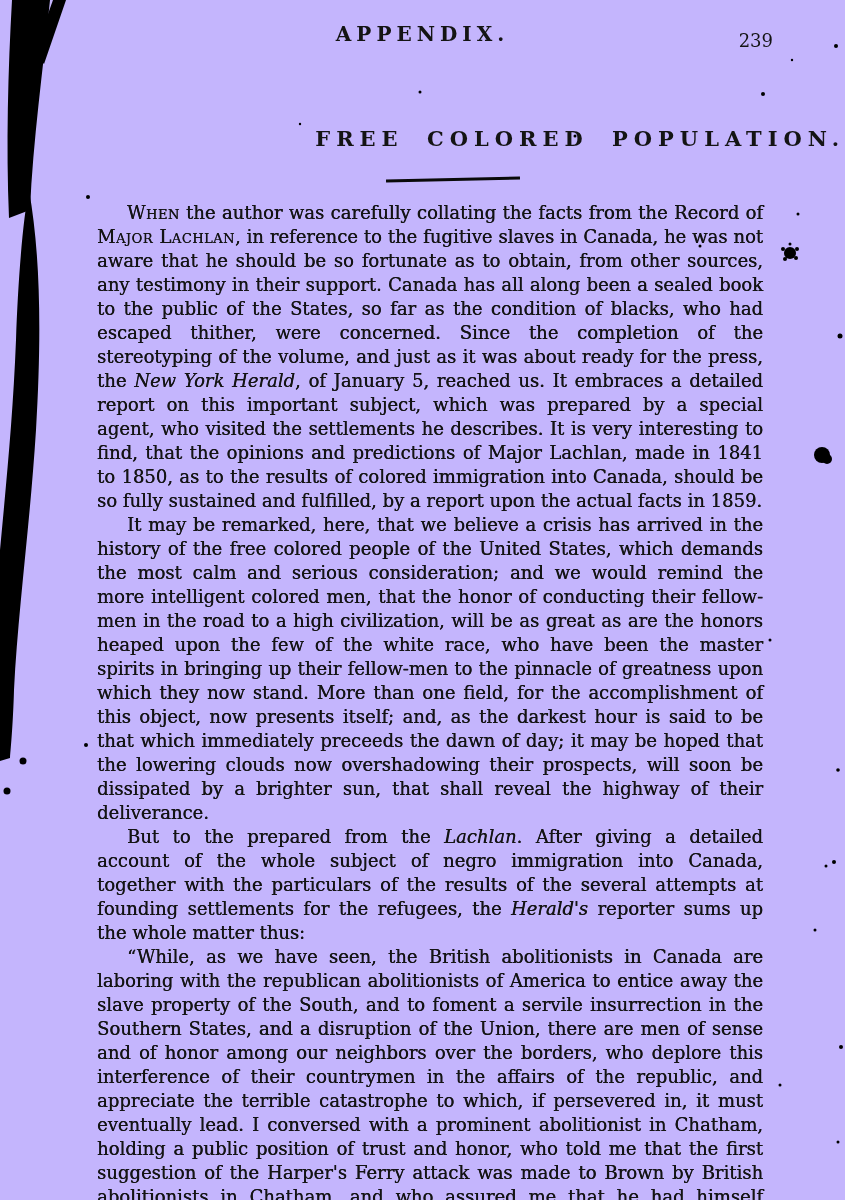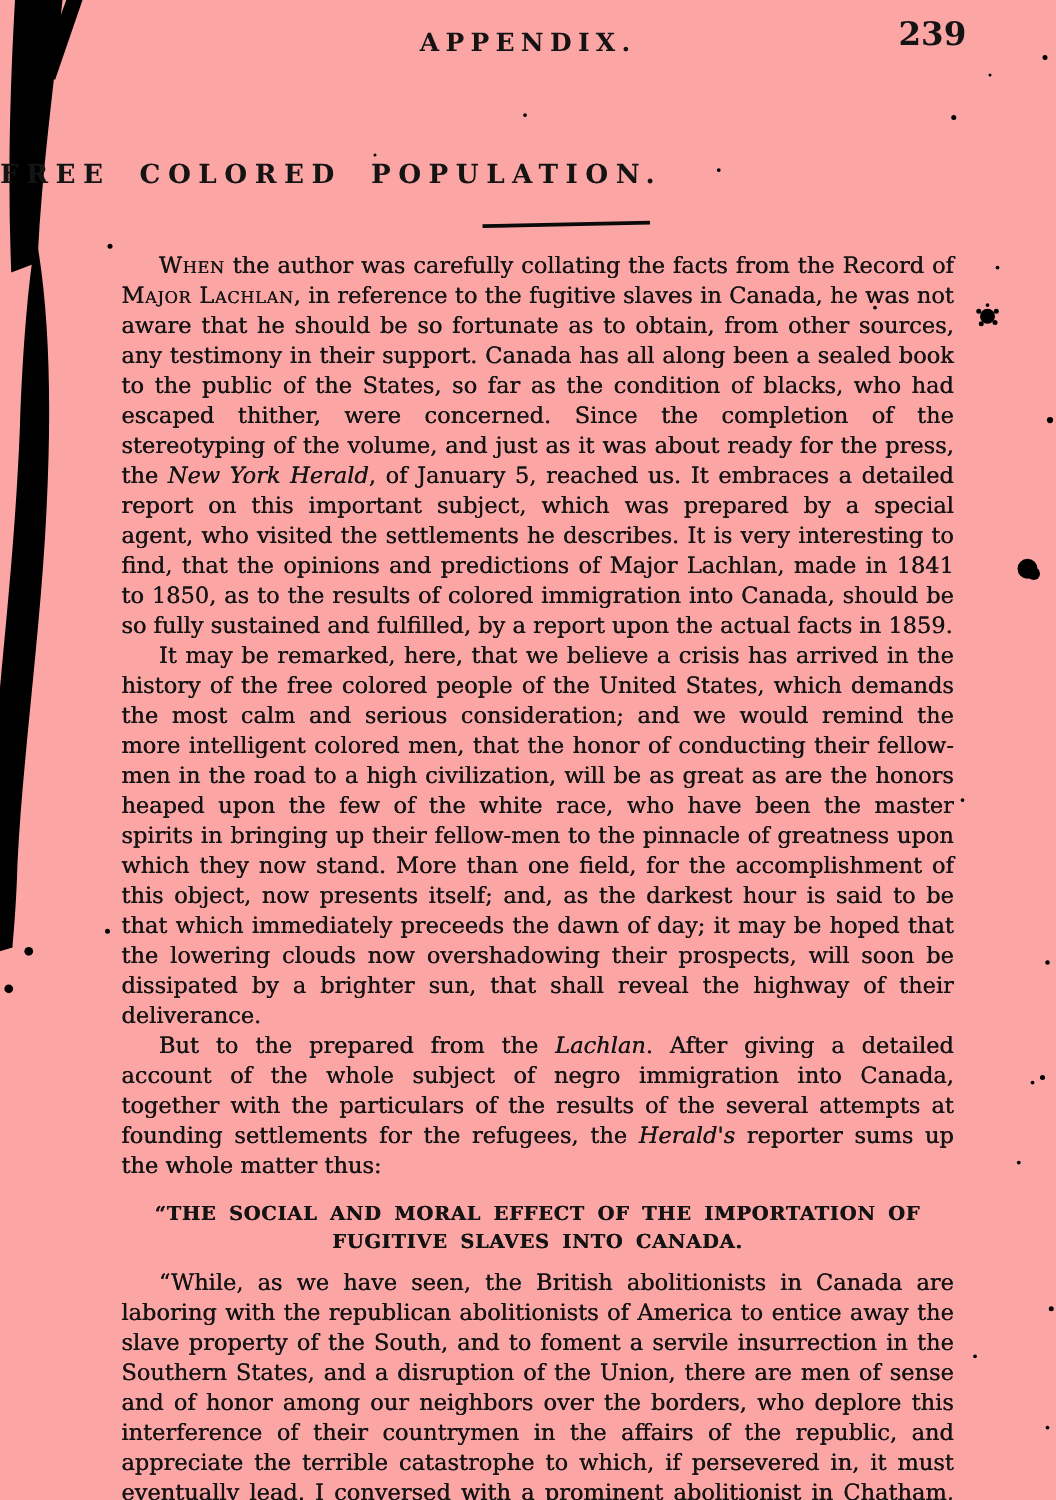--- a/index.html
+++ b/index.html
@@ -1,42 +1,42 @@
 <!DOCTYPE html>
 <html><head>
 <meta charset="utf-8">
 <style>
   html,body { margin:0; padding:0; background:#e8e8e8; }
   .page {
     position:relative;
     width:845px; height:1200px;
     margin:0 auto;
-    background:#fca5a5;
+    background:#c4b5fd;
     overflow:hidden;
     font-family:"DejaVu Serif","Liberation Serif",serif;
     color:#141414;
   }
   .artifacts { position:absolute; top:0; left:0; z-index:1; }
   .artifacts path, .artifacts circle { fill:#000; }
 
   .running-header {
     position:absolute; top:22px; left:0; width:845px;
     text-align:center;
     font-size:20px; letter-spacing:5px; word-spacing:2px;
     font-weight:bold;
     z-index:2;
   }
   .page-number {
-    position:absolute; top:13px; right:72px;
-    font-size:26px; font-weight:bold;
+    position:absolute; top:30px; right:72px;
+    font-size:18px; font-weight:normal;
     z-index:2;
   }
   .page-title {
     position:absolute; top:126px; left:0; width:845px;
-    margin:0; text-align:left;
+    margin:0; text-align:right;
     font-size:21px; font-weight:bold;
     letter-spacing:6px; word-spacing:10px;
     z-index:2;
   }
   .title-rule {
     position:absolute; top:178px; left:386px;
     width:134px; height:3px;
     background:#0a0a0a;
     transform:rotate(-1.2deg);
     z-index:2;
@@ -113,18 +113,17 @@
   <div class="title-rule"></div>
 
   <main class="text-block">
 
     <p><span class="sc">When</span><span> the author was carefully collating the facts from the Record of </span><span class="sc">Major Lachlan</span><span>, in reference to the fugitive slaves in Canada, he was not aware that he should be so fortunate as to obtain, from other sources, any testimony in their support.  Canada has all along been a sealed book to the public of the States, so far as the condition of blacks, who had escaped thither, were concerned.  Since the completion of the stereotyping of the volume, and just as it was about ready for the press, the </span><span class="it">New York Herald</span><span>, of January 5, reached us.  It embraces a detailed report on this important subject, which was prepared by a special agent, who visited the settlements he describes.  It is very interesting to find, that the opinions and predictions of Major Lachlan, made in 1841 to 1850, as to the results of colored immigration into Canada, should be so fully sustained and fulfilled, by a report upon the actual facts in 1859.</span></p>
 
     <p>It may be remarked, here, that we believe a crisis has arrived in the history of the free colored people of the United States, which demands the most calm and serious consideration; and we would remind the more intelligent colored men, that the honor of conducting their fellow-men in the road to a high civilization, will be as great as are the honors heaped upon the few of the white race, who have been the master spirits in bringing up their fellow-men to the pinnacle of greatness upon which they now stand.  More than one field, for the accomplishment of this object, now presents itself; and, as the darkest hour is said to be that which immediately preceeds the dawn of day; it may be hoped that the lowering clouds now overshadowing their prospects, will soon be dissipated by a brighter sun, that shall reveal the highway of their deliverance.</p>
 
     <p><span>But to the prepared from the </span><span class="it">Lachlan</span><span>.  After giving a detailed account of the whole subject of negro immigration into Canada, together with the particulars of the results of the several attempts at founding settlements for the refugees, the </span><span class="it">Herald's</span><span> reporter sums up the whole matter thus:</span></p>
 
-    <h2 class="subheading">“THE SOCIAL AND MORAL EFFECT OF THE IMPORTATION OF FUGITIVE SLAVES INTO CANADA.</h2>
 
     <p>“While, as we have seen, the British abolitionists in Canada are laboring with the republican abolitionists of America to entice away the slave property of the South, and to foment a servile insurrection in the Southern States, and a disruption of the Union, there are men of sense and of honor among our neighbors over the borders, who deplore this interference of their countrymen in the affairs of the republic, and appreciate the terrible catastrophe to which, if persevered in, it must eventually lead.  I conversed with a prominent abolitionist in Chatham, holding a public position of trust and honor, who told me that the first suggestion of the Harper's Ferry attack was made to Brown by British abolitionists in Chatham, and who assured me that he had himself subscribed money to aid Brown in raising men for the service in Ohio and elsewhere in the</p>
 
   </main>
 </div>
 
 </body></html>

